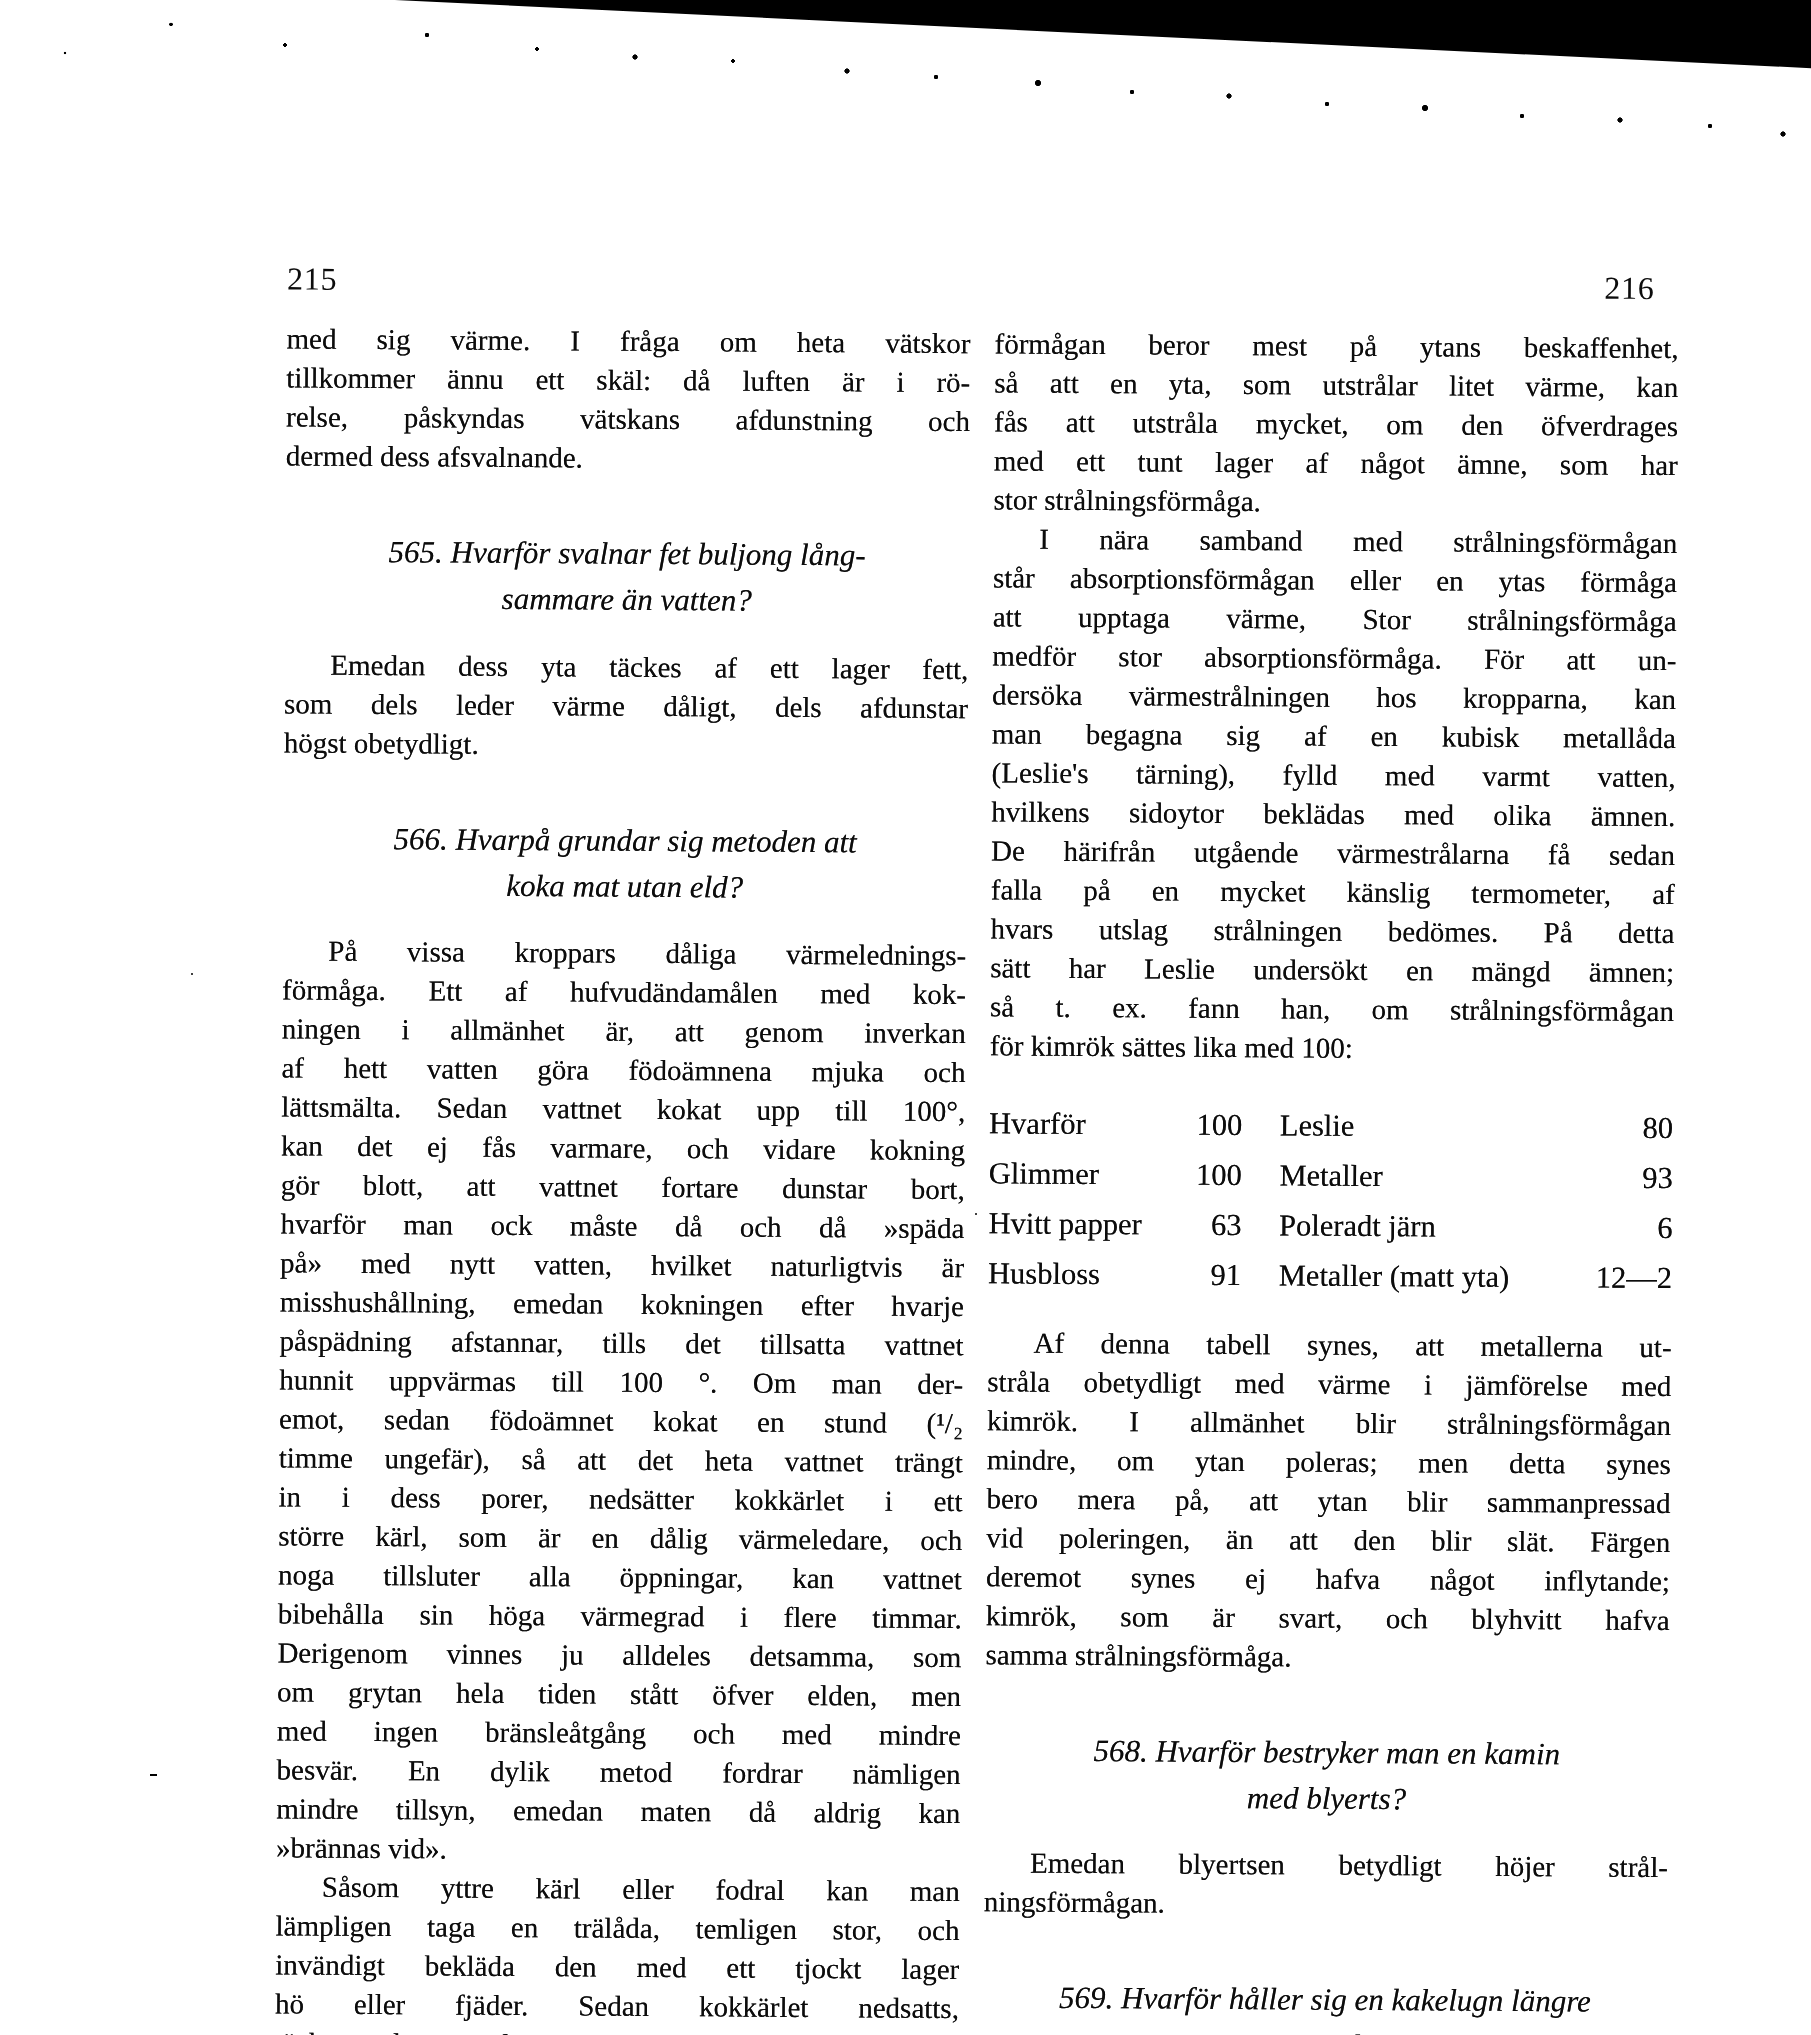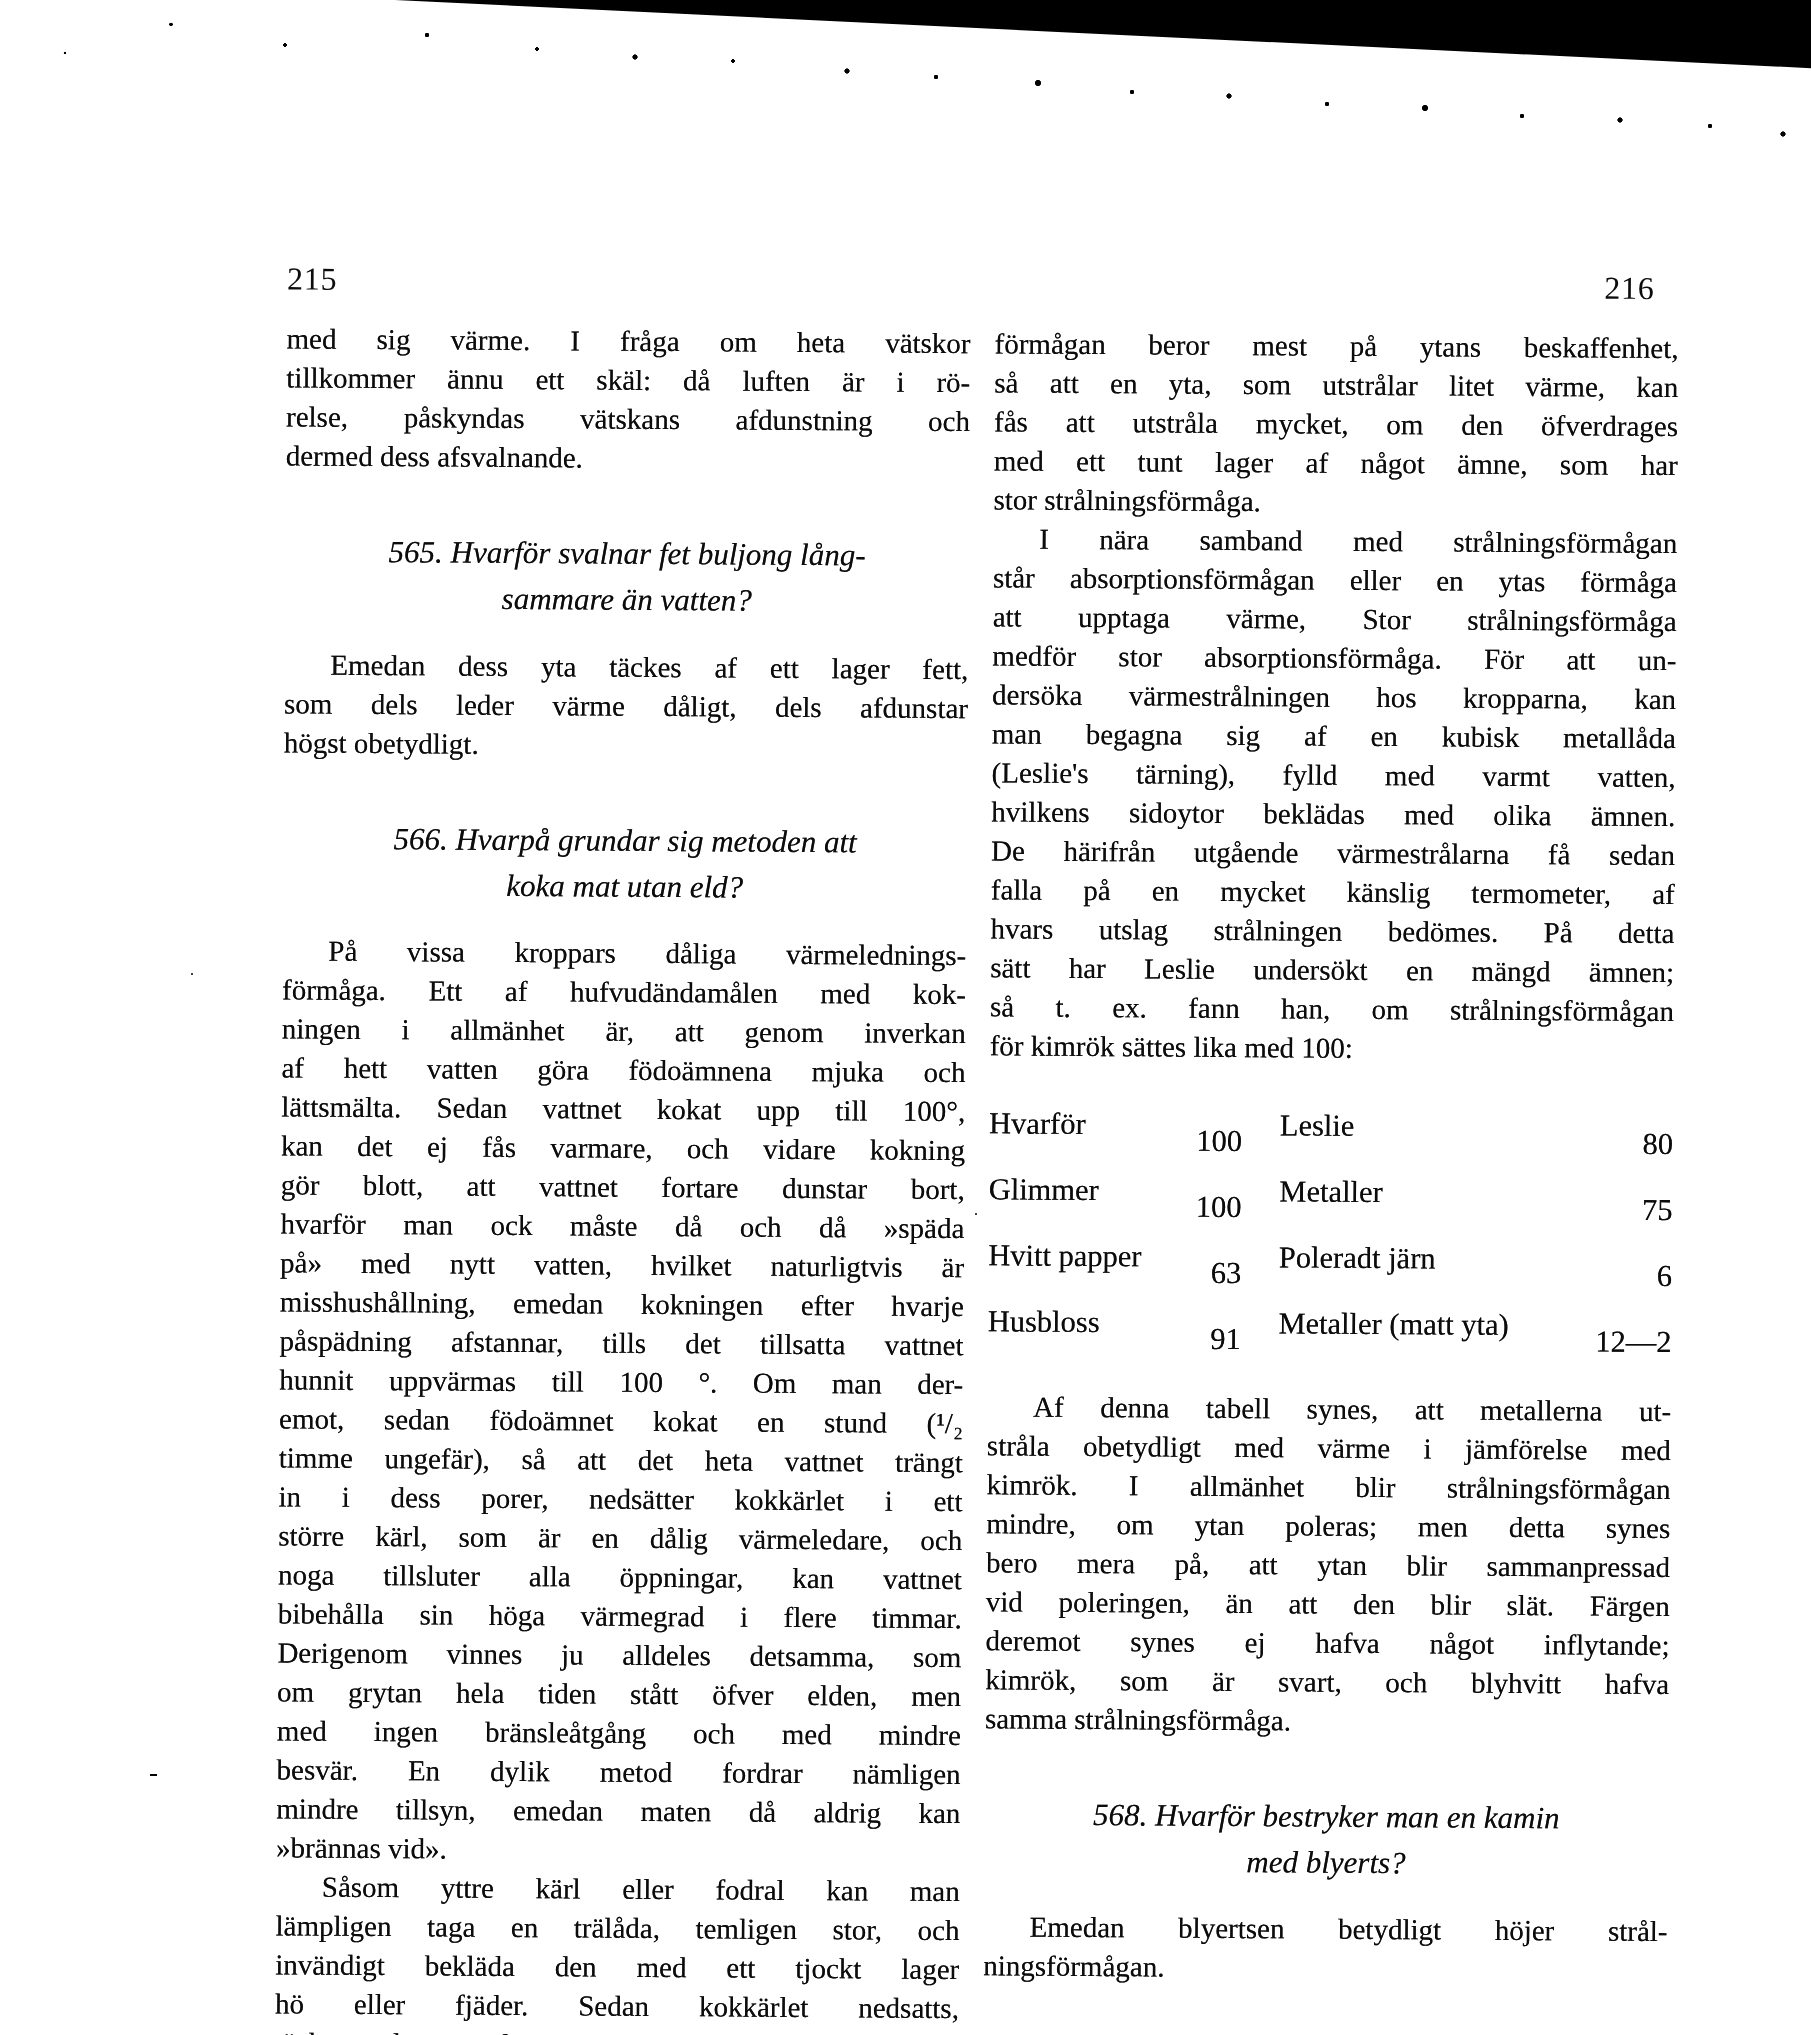--- a/index.html
+++ b/index.html
@@ -39,21 +39,21 @@
     font-size:31px;line-height:46px;
     text-align:center;
     text-shadow:0 0 0.4px rgba(0,0,0,.7);
   }
   .vtable{margin:33px 0 24.4px;}
   .trow{display:flex;justify-content:space-between;font-size:30.5px;line-height:50px;}
   .tpair{display:flex;justify-content:space-between;}
   .tpair.p1{width:37%;}
   .tpair.p2{width:57.5%;}
   .tname{text-shadow:0 0 0.4px rgba(0,0,0,.75);}
-  .tval{text-shadow:0 0 0.4px rgba(0,0,0,.75);margin-top:16px;}
+  .tval{text-shadow:0 0 0.4px rgba(0,0,0,.75);}
   
   .artifact-top{
     position:absolute;left:0;top:0;width:100%;height:71px;
     background:#000;
     clip-path:polygon(21.3% 0, 100% 0, 100% 96%, 21.8% 0);
   }
   .noise-top{
     position:absolute;left:0;top:0;width:100%;height:171px;
     background-image:
       radial-gradient(circle at 427px 35px, #000 0 2px, transparent 2.4px),
@@ -181,21 +181,21 @@
                 <span class="tval">80</span>
               </div>
             </div>
             <div class="trow">
               <div class="tpair p1">
                 <span class="tname">Glimmer</span>
                 <span class="tval">100</span>
               </div>
               <div class="tpair p2">
                 <span class="tname">Metaller</span>
-                <span class="tval">75</span>
+                <span class="tval">93</span>
               </div>
             </div>
             <div class="trow">
               <div class="tpair p1">
                 <span class="tname">Hvitt papper</span>
                 <span class="tval">63</span>
               </div>
               <div class="tpair p2">
                 <span class="tname">Poleradt järn</span>
                 <span class="tval">6</span>

